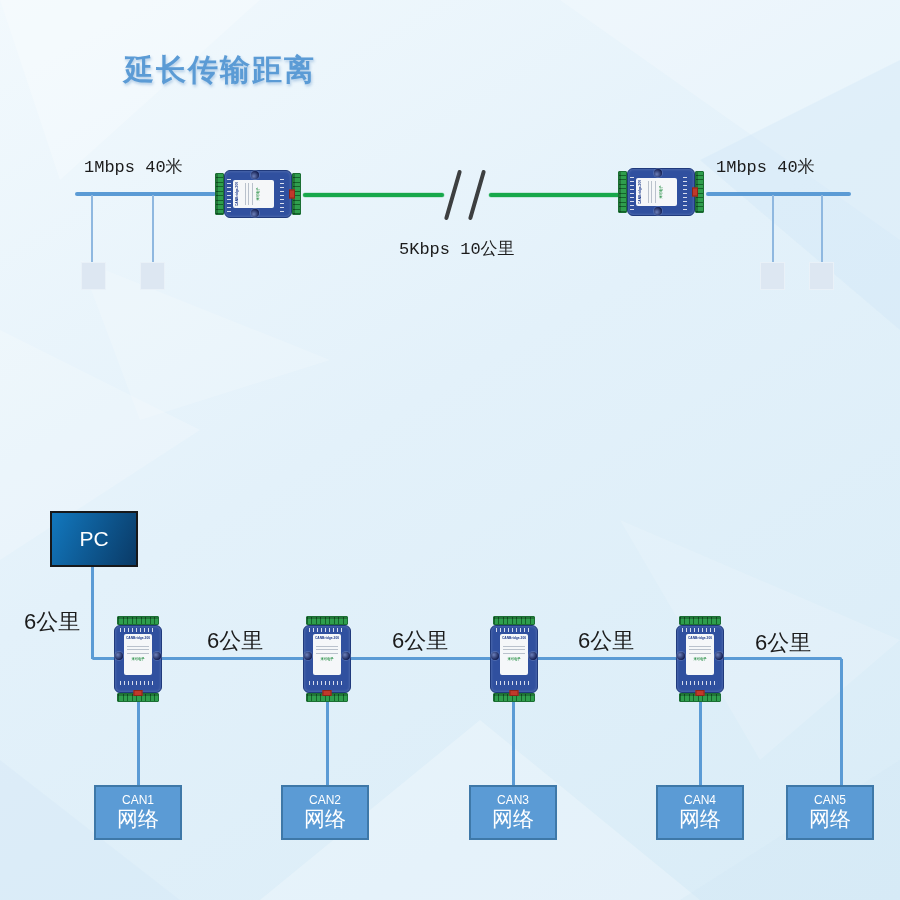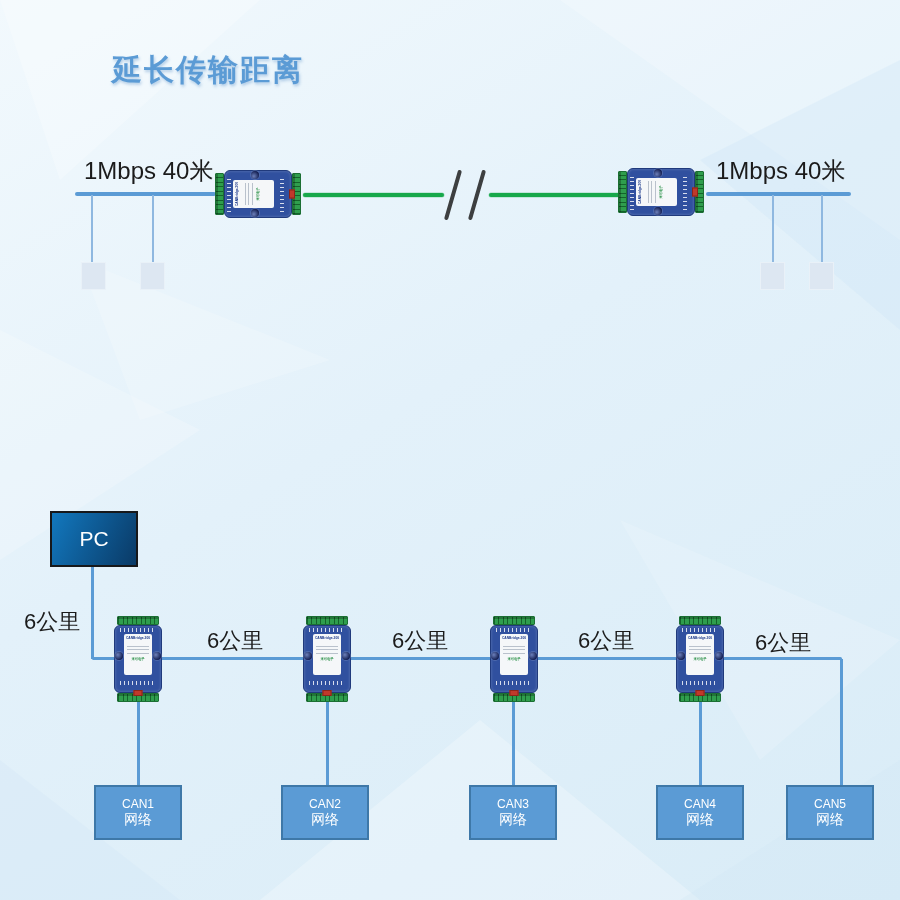--- a/index.html
+++ b/index.html
@@ -8,21 +8,21 @@
     position:relative;width:900px;height:900px;overflow:hidden;
     background:linear-gradient(150deg,#f2f9fd 0%,#e3f1fa 45%,#d9ecf7 100%);
   }
   .bg-svg{position:absolute;left:0;top:0;width:900px;height:900px;pointer-events:none;}
   
   .sec-title{
     position:absolute;font-size:30px;font-weight:bold;color:#5b9bd5;
     letter-spacing:2px;text-shadow:1px 2px 3px rgba(100,150,205,.45);
     white-space:nowrap;
   }
-  .lbl{position:absolute;color:#1b1b1b;font-size:24px;white-space:nowrap;}
+  .lbl{position:absolute;color:#1b1b1b;font-size:17px;white-space:nowrap;font-family:Liberation Mono, monospace;}
   .lbl-sm{position:absolute;color:#1b1b1b;font-size:22px;white-space:nowrap;}
   
   .hline{position:absolute;height:3.5px;border-radius:2px;}
   .vline{position:absolute;width:2.5px;}
   .blue{background:#5b9bd5;}
   .blue-light{background:#8fb8e0;}
   .green{background:#17a84b;box-shadow:0 0 0 .5px rgba(23,168,75,.35);}
   .slash{position:absolute;width:4px;height:52px;background:#3d3f40;transform:rotate(16deg);border-radius:2px;}
   
   .node-sq{position:absolute;width:23px;height:26px;background:#dde7f2;border:1px solid #e9f1f8;}
@@ -35,21 +35,21 @@
     color:#fff;font-size:21px;
   }
   
   .can-box{
     position:absolute;width:88px;height:55px;top:785px;
     background:#5b9bd5;border:2px solid #3e78a8;box-sizing:border-box;
     display:flex;flex-direction:column;align-items:center;justify-content:center;
     color:#fff;line-height:1.18;
   }
   .can-box .l1{font-size:12px;}
-  .can-box .l2{font-size:14px;}
+  .can-box .l2{font-size:21px;}
   
   .device{position:relative;width:48px;height:86px;display:flex;flex-direction:column;align-items:center;}
   .dev-term{
     width:42px;height:9px;border:1px solid #1b6f33;border-radius:1px;box-sizing:border-box;
     background:repeating-linear-gradient(90deg,#15632b 0 1px,#2f9e4d 1px 4.5px);
     box-shadow:inset 0 2px 0 rgba(0,0,0,.25);
   }
   .dev-body{
     position:relative;width:48px;height:68px;background:#30509f;
     border:1.5px solid #203a7c;border-radius:6px;box-sizing:border-box;
@@ -99,41 +99,42 @@
     <polygon points="560,0 900,0 900,240" fill="#ffffff" opacity="0.22"></polygon>
     <polygon points="900,60 900,330 700,160" fill="#cfe6f5" opacity="0.35"></polygon>
     <polygon points="0,330 200,430 0,560" fill="#ffffff" opacity="0.20"></polygon>
     <polygon points="260,900 480,720 700,900" fill="#ffffff" opacity="0.25"></polygon>
     <polygon points="0,760 180,900 0,900" fill="#cfe6f5" opacity="0.30"></polygon>
     <polygon points="620,520 900,640 760,760" fill="#ffffff" opacity="0.15"></polygon>
     <polygon points="80,260 330,360 140,420" fill="#ffffff" opacity="0.18"></polygon>
     <polygon points="900,760 900,900 680,900" fill="#cfe6f5" opacity="0.28"></polygon>
   </svg>
 
-  <div class="sec-title" style="left:112px;top:50px;">延长传输距离</div>
+  <div class="sec-title" style="left:124px;top:50px;">延长传输距离</div>
 
   <div class="lbl" style="left:84px;top:155px;">1Mbps 40米</div>
   <div class="lbl" style="left:716px;top:155px;">1Mbps 40米</div>
 
   <div class="hline blue" style="left:75px;top:192px;width:141px;"></div>
   <div class="vline blue-light" style="left:91px;top:195px;height:68px;width:2px;"></div>
   <div class="vline blue-light" style="left:152px;top:195px;height:68px;width:2px;"></div>
   <div class="node-sq" style="left:81px;top:262px;"></div>
   <div class="node-sq" style="left:140px;top:262px;"></div>
 
   <div class="hline blue" style="left:706px;top:192px;width:145px;"></div>
   <div class="vline blue-light" style="left:772px;top:195px;height:68px;width:2px;"></div>
   <div class="vline blue-light" style="left:821px;top:195px;height:68px;width:2px;"></div>
   <div class="node-sq" style="left:760px;top:262px;"></div>
   <div class="node-sq" style="left:809px;top:262px;"></div>
 
   <div class="hline green" style="left:303px;top:193px;width:141px;"></div>
   <div class="hline green" style="left:489px;top:193px;width:132px;"></div>
   <div class="slash" style="left:451px;top:169px;"></div>
   <div class="slash" style="left:475px;top:169px;"></div>
+  <div class="lbl" style="left:399px;top:237px;">5Kbps 10公里</div>
 
   <div class="device-h" style="left:215px;top:170px;">
     <div class="device">
       <div class="dev-term"></div>
       <div class="dev-body">
         <div class="dev-pins dev-pins-top"></div>
         <div class="dev-screw dev-screw-left"></div>
         <div class="dev-screw dev-screw-right"></div>
         <div class="dev-label">
           <div class="dev-model">CANBridge-300</div>

